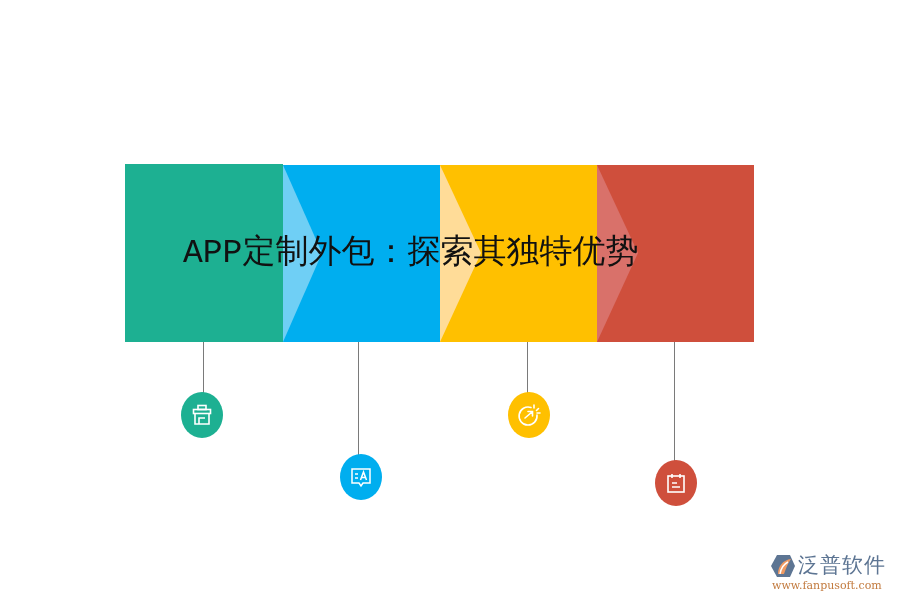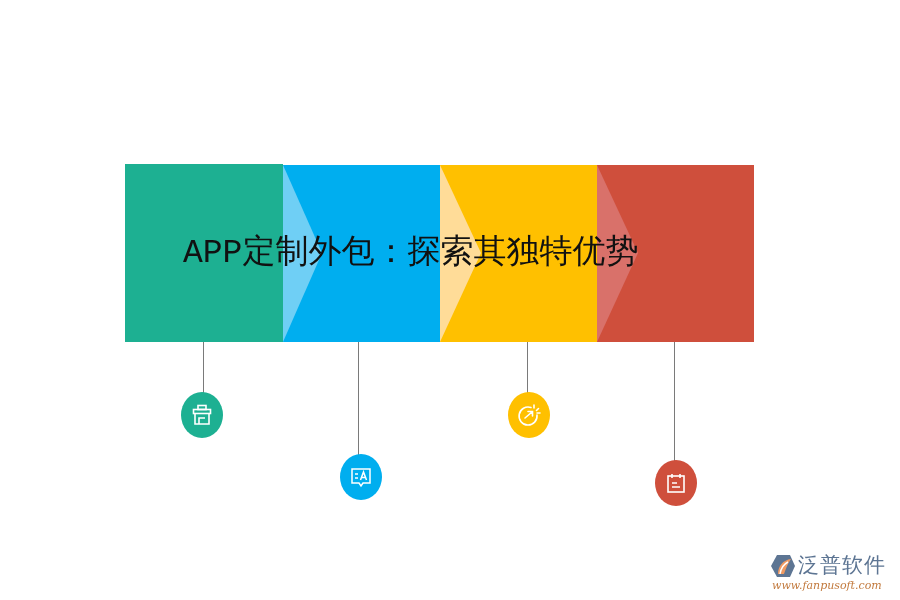--- a/index.html
+++ b/index.html
@@ -22,21 +22,21 @@
       display: flex; align-items: center; justify-content: center;
     }
     .logo { position: absolute; left: 770px; top: 552px; width: 125px; height: 45px; }
     .logo-icon { position: absolute; left: 0; top: 2px; }
     .logo-name {
       position: absolute; left: 28px; top: 0px; font-size: 21px; line-height: 26px;
       color: #5d7593; letter-spacing: 1px; white-space: nowrap; text-align: center;
     }
     .logo-url {
       position: absolute; left: 2px; top: 27px; font-size: 11px; line-height: 14px;
-      color: #c27a3e; font-family: "DejaVu Serif", serif; white-space: nowrap; font-style: italic;
+      color: #c27a3e; font-family: "DejaVu Serif", serif; white-space: nowrap;
     }
   </style>
 </head>
 <body>
 
 <div>
 
   <div class="seg" style="left:125px;width:158px;background:#1db092;"></div>
 
   <div class="seg" style="left:283px;width:157px;background:#00aeef;top:165px;height:177px;">

